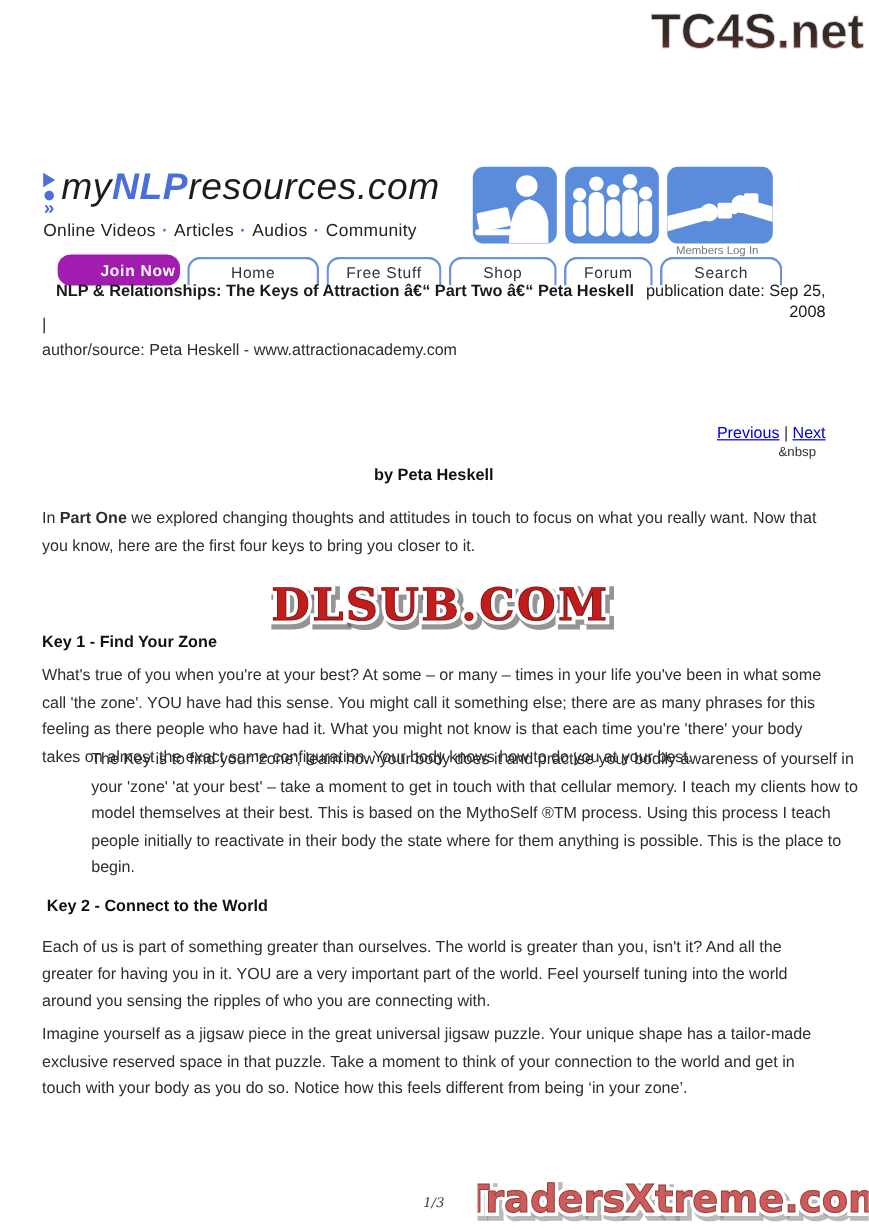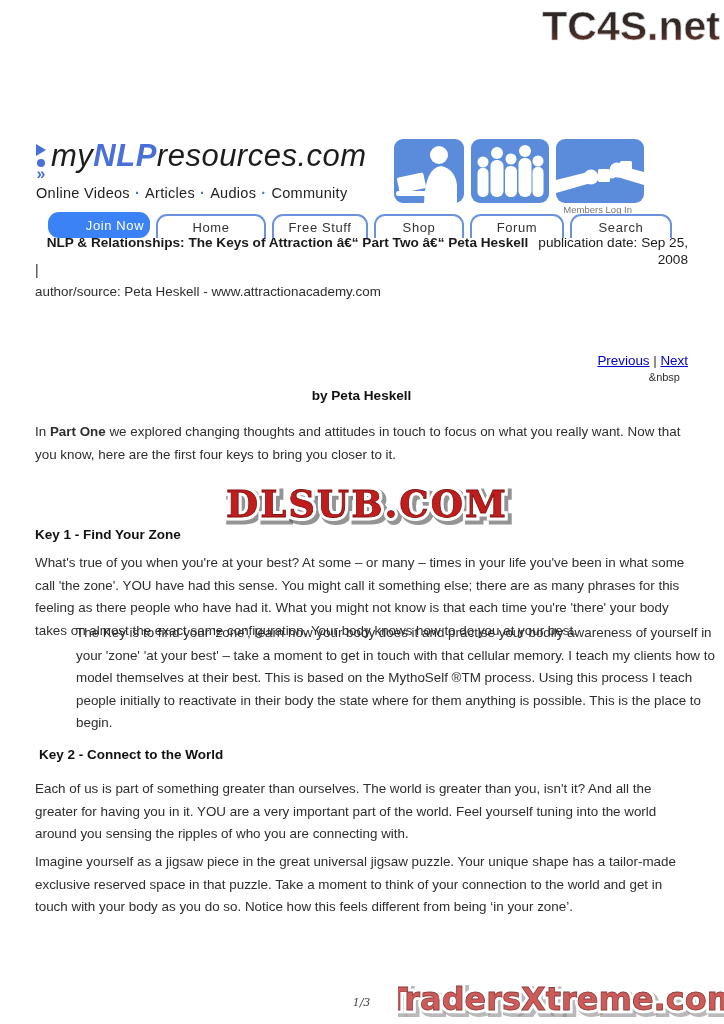--- a/index.html
+++ b/index.html
@@ -29,22 +29,22 @@
   .tile.t1{width:70px;}.tile.t2{width:78px;}.tile.t3{width:88px;}
   .members{position:absolute;top:204px;left:394px;width:238px;text-align:right;
            font-size:9.5px;color:#777;}
 
   
   .nav{position:absolute;left:48px;top:212px;display:flex;gap:6px;align-items:flex-end;}
   .tab{height:24px;box-sizing:border-box;border:2px solid #6b93dd;border-bottom:none;
        border-radius:11px 11px 0 0;background:#fff;display:flex;align-items:center;
        justify-content:center;font-size:13px;color:#333;letter-spacing:.6px;cursor:pointer;}
   .tab:nth-child(1){width:102px;}.tab:nth-child(2){width:110px;}.tab:nth-child(3){width:96px;}
-  .tab:nth-child(4){width:90px;}.tab:nth-child(5){width:94px;}.tab:nth-child(6){width:102px;}
-  .tab.active{background:#3b82f6;color:#fff;font-weight:normal;border:none;border-radius:11px;height:26px;padding-left:32px;}
+  .tab:nth-child(4){width:90px;}.tab:nth-child(5){width:74px;}.tab:nth-child(6){width:102px;}
+  .tab.active{background:#a21caf;color:#fff;font-weight:bold;border:none;border-radius:11px;height:26px;padding-left:32px;}
 
   
   .title-block{position:absolute;left:35px;top:234px;width:653px;text-align:right;
                font-size:13.6px;line-height:17px;color:#1a1a1a;}
   .title-line{white-space:nowrap;}
   .t-bold{font-weight:bold;}
   .t-pub{margin-left:10px;}
   .pipe{position:absolute;left:35px;top:262px;font-size:14px;}
   .author{position:absolute;left:35px;top:284px;font-size:13.4px;}
   .pagelinks{position:absolute;right:36px;top:353px;font-size:13.4px;}

